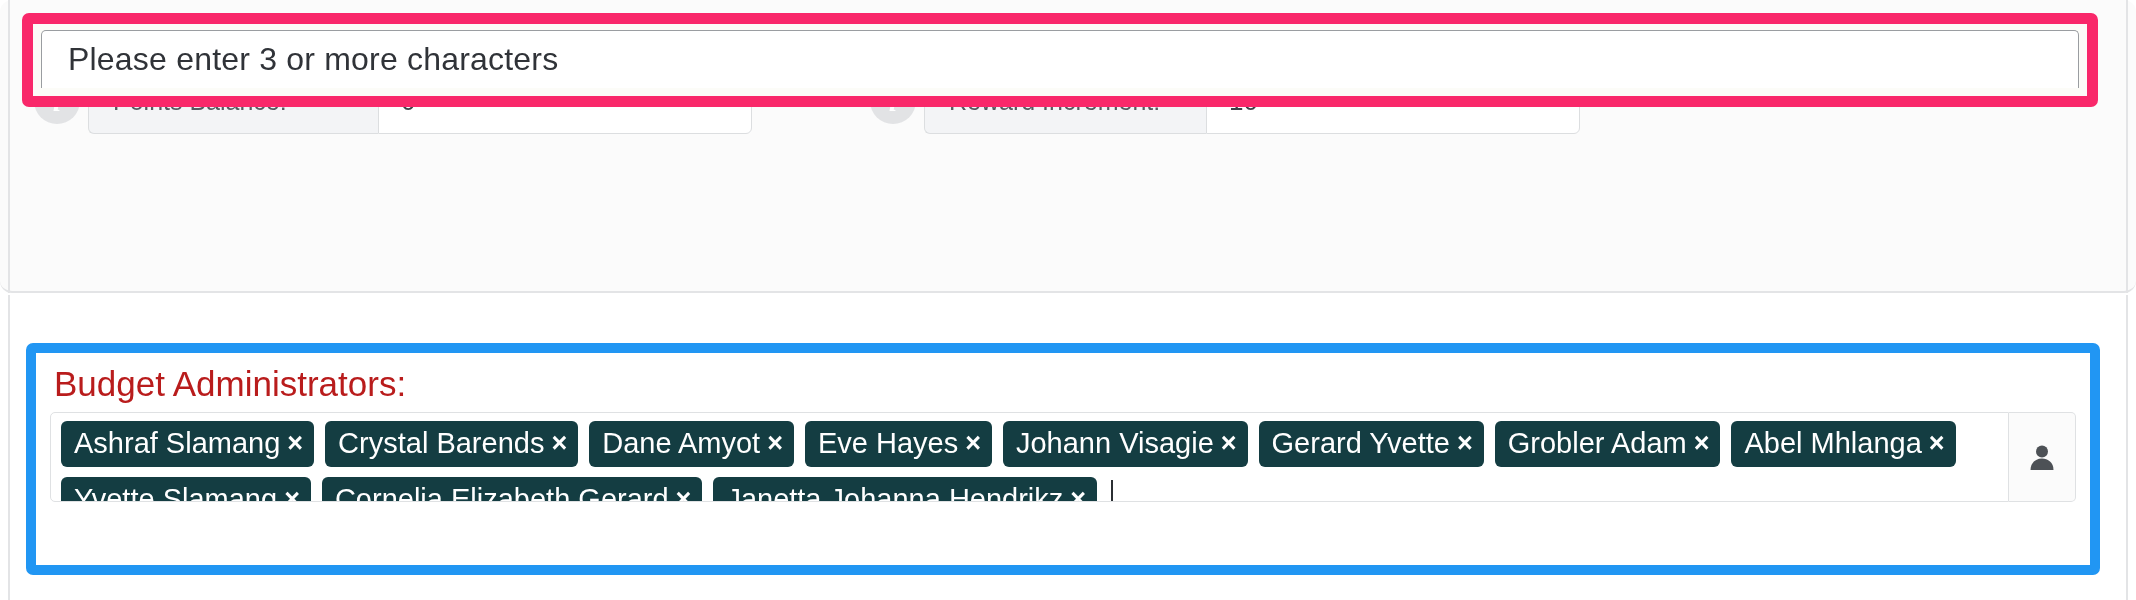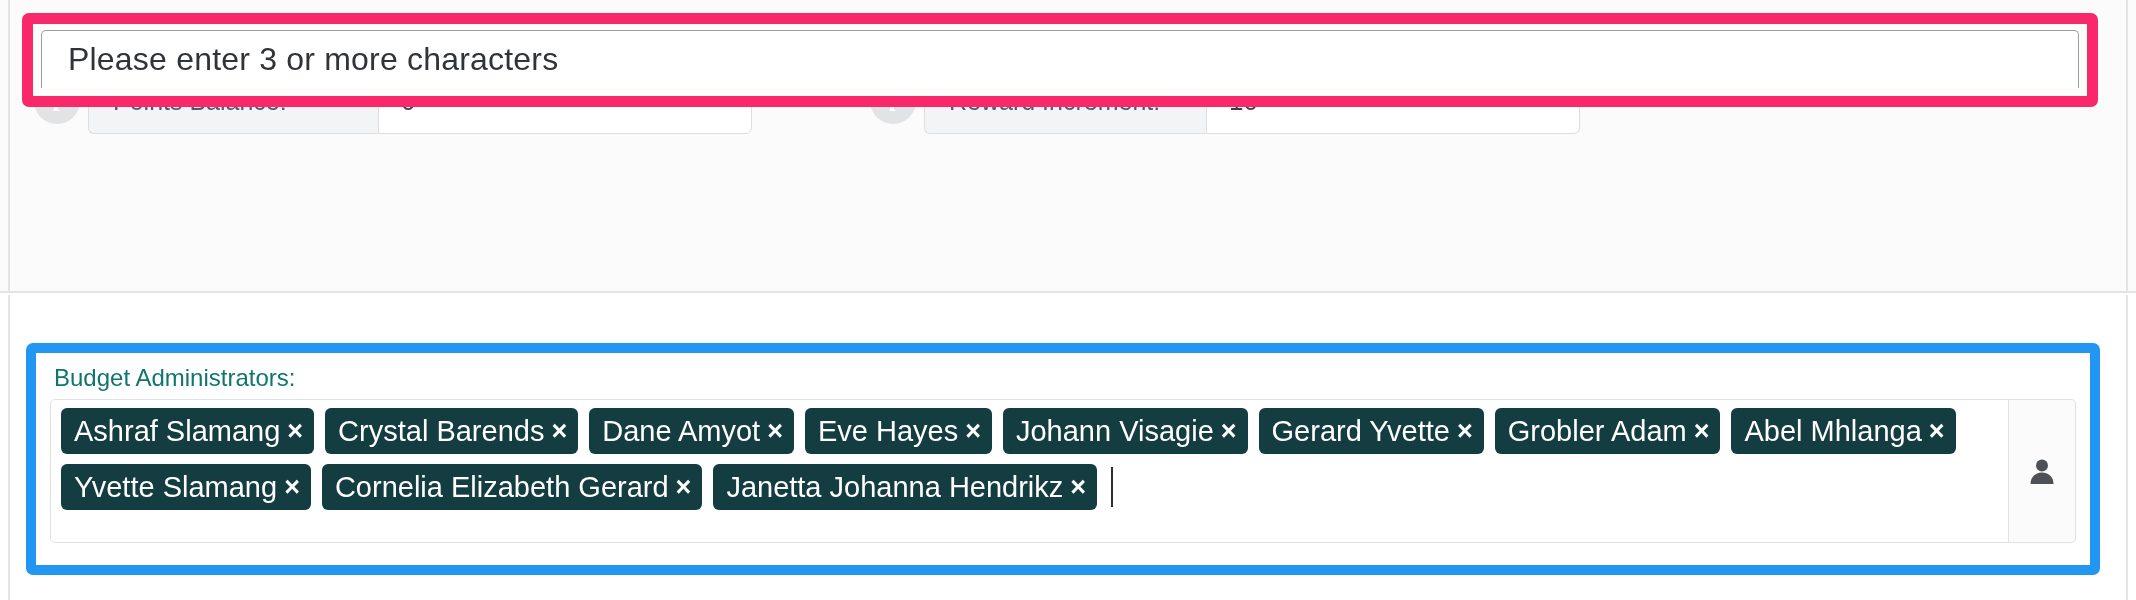--- a/index.html
+++ b/index.html
@@ -23,20 +23,21 @@
   
   .panel-top {
     position: absolute;
     left: 0;
     top: 0;
     width: 2136px;
     height: 293px;
     background: #fbfbfb;
     border-bottom: 2px solid #e3e4e6;
     box-sizing: border-box;
+    border-radius: 12px;
   }
   .panel-left-rule {
     position: absolute;
     left: 8px;
     top: 0;
     width: 2px;
     height: 293px;
     background: #e3e4e6;
   }
   .panel-right-rule {
@@ -164,30 +165,30 @@
     top: 48px;
     width: 2074px;
     height: 232px;
     border: 10px solid #2196f3;
     border-radius: 7px;
     background: #ffffff;
     box-sizing: border-box;
     padding: 6px 14px 6px 14px;
   }
   .admins-label {
-    color: #0f766e;
-    font-size: 24px;
+    color: #b91c1c;
+    font-size: 35px;
     line-height: 1.1;
     padding: 6px 2px 8px 4px;
     white-space: nowrap;
   }
   .tag-input-group {
     display: flex;
     align-items: stretch;
-    height: 144px;
+    height: 90px;
   }
   .tag-well {
     flex: 1 1 auto;
     border: 1px solid #dfe1e3;
     border-radius: 5px 0 0 5px;
     background: #ffffff;
     padding: 8px 10px 8px 10px;
     box-sizing: border-box;
     display: flex;
     flex-wrap: wrap;

